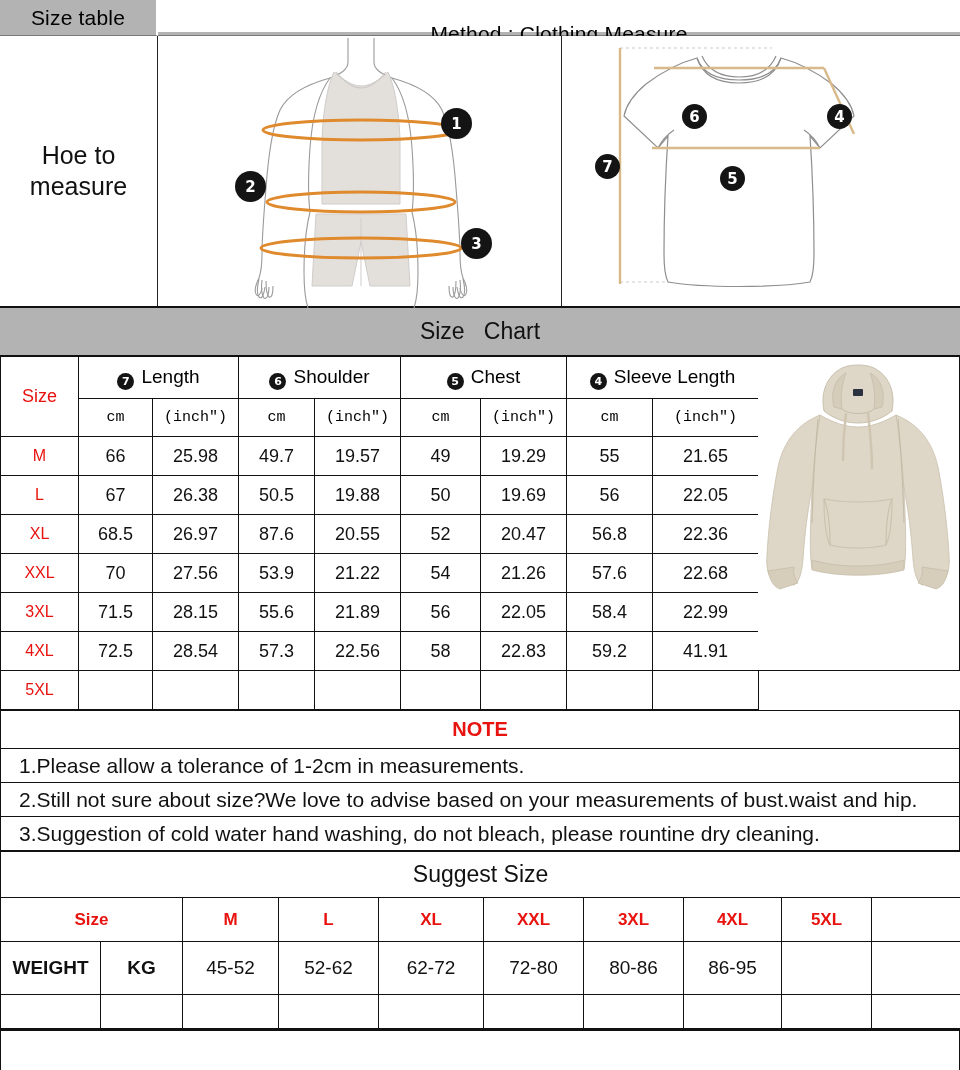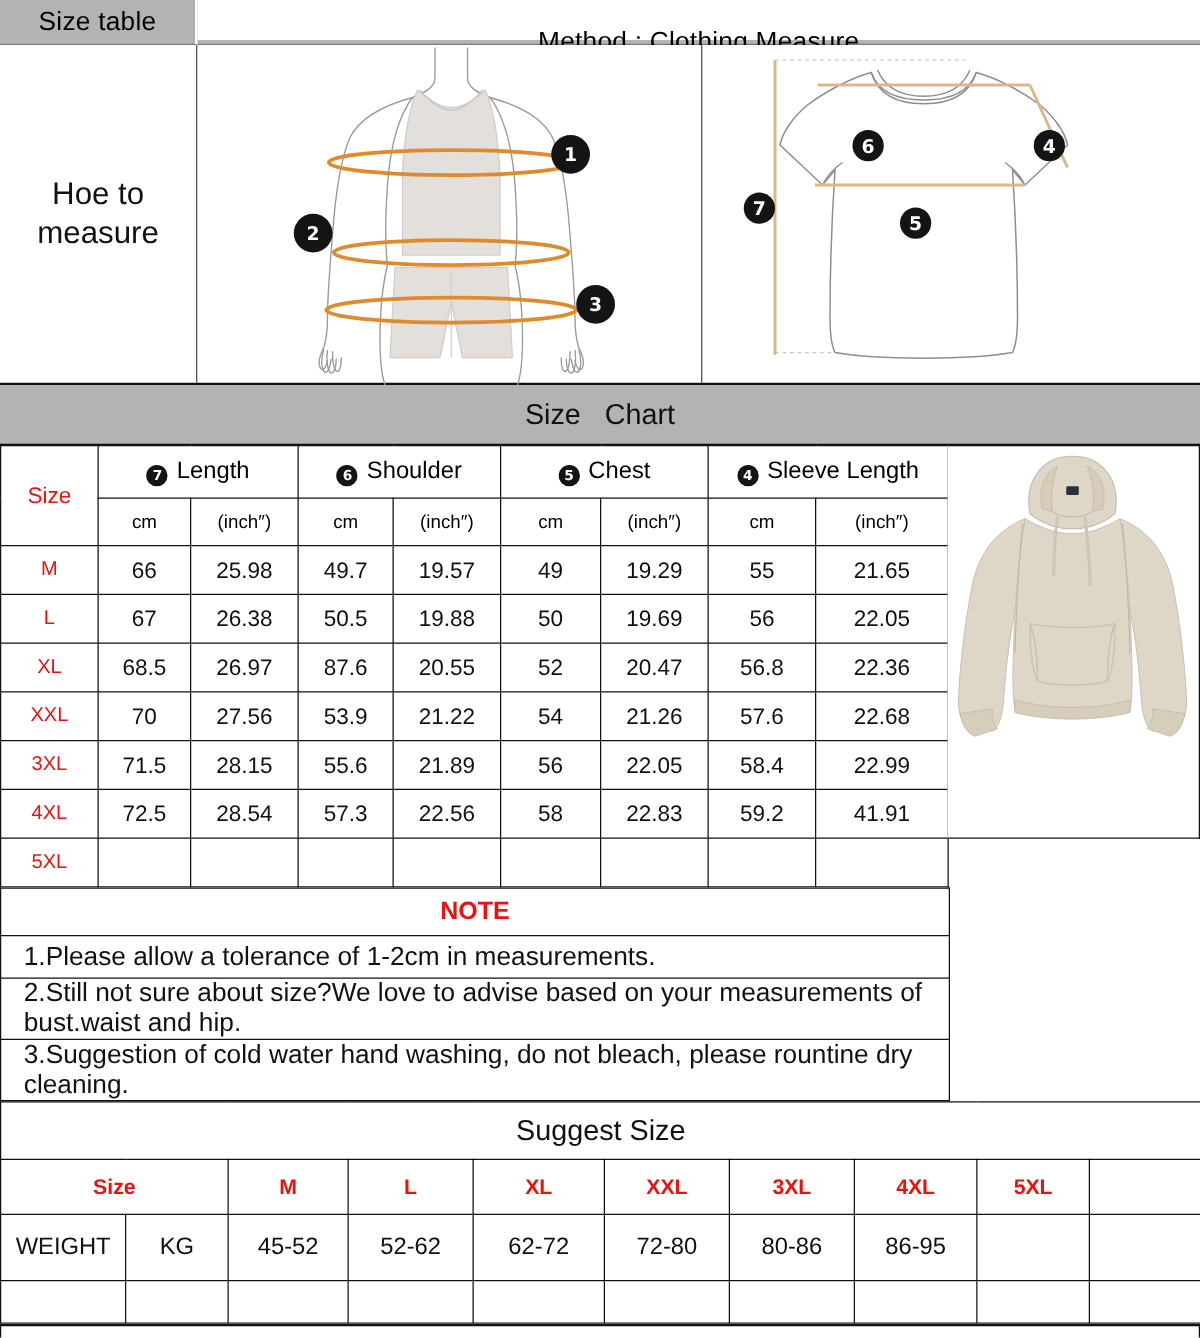--- a/index.html
+++ b/index.html
@@ -59,21 +59,21 @@
 
   table.main { width: 758px; }
   table.main td, table.main th {
     border: 1.2px solid #111;
     text-align: center;
     vertical-align: middle;
     font-weight: normal;
     background: #fff;
   }
   .th-group { font-size: 19px; height: 42px; white-space: nowrap; margin-top: 30px; }
-  .th-unit  { font-size: 15px; height: 38px; }
+  .th-unit  { font-size: 15px; height: 38px; font-family: Liberation Mono, monospace; }
   .th-size  { font-size: 18px; color: #e8130f; font-weight: bold; }
   .cell-size { font-size: 16px; color: #e8130f; font-weight: bold; height: 39px; }
   .cell-val  { font-size: 18px; color: #111; }
 
   .num-dot {
     display: inline-flex; align-items: center; justify-content: center;
     width: 17px; height: 17px; border-radius: 50%;
     background: #141414; color: #fff;
     font-size: 11px; font-weight: bold; font-family: "DejaVu Sans", sans-serif;
     vertical-align: -2px; margin-right: 7px;
@@ -82,34 +82,34 @@
   .hoodie-cell {
     position: absolute; left: 758px; top: 0;
     width: 202px; height: 315px;
     border-top: 1.2px solid #111;
     border-right: 1.2px solid #111;
     border-bottom: 1.2px solid #111;
     background: #fff;
   }
 
   
-  table.note { width: 760px; }
+  table.note { width: 960px; }
   table.note td { border: 1.2px solid #111; background: #fff; }
   .note-title {
     text-align: center; font-size: 20px; color: #e8130f; font-weight: bold;
     height: 38px;
   }
   .note-line { font-size: 21px; height: 34px; padding-left: 18px; color: #111; }
 
   
   table.sug { width: 960px; }
   table.sug td { border: 1.2px solid #111; background: #fff; text-align: center; vertical-align: middle; }
   .sug-title { font-size: 23px; height: 46px; color: #111; border-radius: 15px; }
   .sug-hdr { font-size: 17px; color: #e8130f; font-weight: bold; height: 44px; }
-  .sug-lbl { font-size: 17px; color: #e8130f; font-weight: normal; }
+  .sug-lbl { font-size: 17px; color: #e8130f; font-weight: bold; }
   .sug-val { font-size: 19px; color: #111; height: 53px; }
   .sug-blank { height: 34px; }
 
   .footer-strip { width: 960px; height: 56px; border-left: 1.2px solid #111; border-right: 1.2px solid #111; border-bottom: 1.2px solid #111; border-top: 2px solid #111; background: #fff; }
 </style>
 </head>
 <body>
 
 <div class="page">
 

